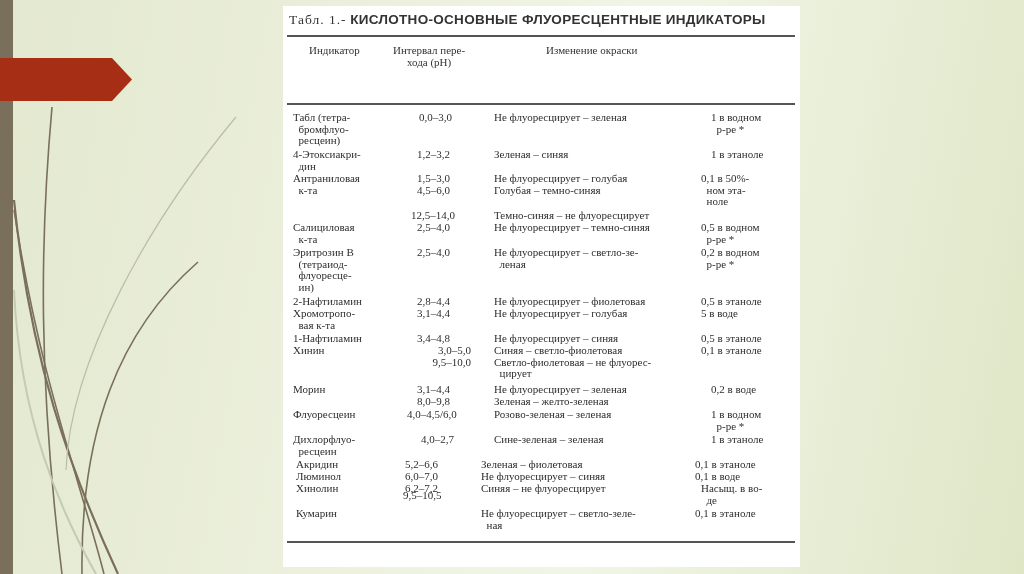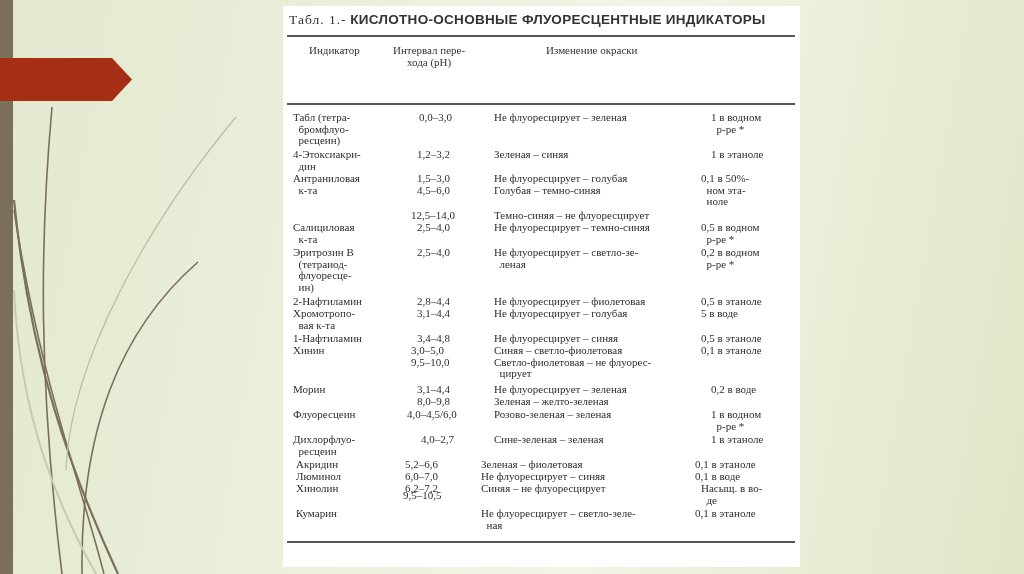--- a/index.html
+++ b/index.html
@@ -123,21 +123,21 @@
     <div class="cell" style="left:418px;top:302px">5 в воде</div>
   </div>
   <div>
     <div class="cell" style="left:10px;top:327px">1-Нафтиламин</div>
     <div class="cell" style="left:134px;top:327px">3,4–4,8</div>
     <div class="cell" style="left:211px;top:327px">Не флуоресцирует – синяя</div>
     <div class="cell" style="left:418px;top:327px">0,5 в этаноле</div>
   </div>
   <div>
     <div class="cell" style="left:10px;top:339px">Хинин</div>
-    <div class="cell" style="left:128px;top:339px;width:60px">3,0–5,0
+    <div class="cell" style="left:128px;top:339px;text-align:right;width:60px">3,0–5,0
 9,5–10,0</div>
     <div class="cell" style="left:211px;top:339px">Синяя – светло-фиолетовая
 Светло-фиолетовая – не флуорес-
   цирует</div>
     <div class="cell" style="left:418px;top:339px">0,1 в этаноле</div>
   </div>
   <div>
     <div class="cell" style="left:10px;top:378px">Морин</div>
     <div class="cell" style="left:134px;top:378px">3,1–4,4
 8,0–9,8</div>

